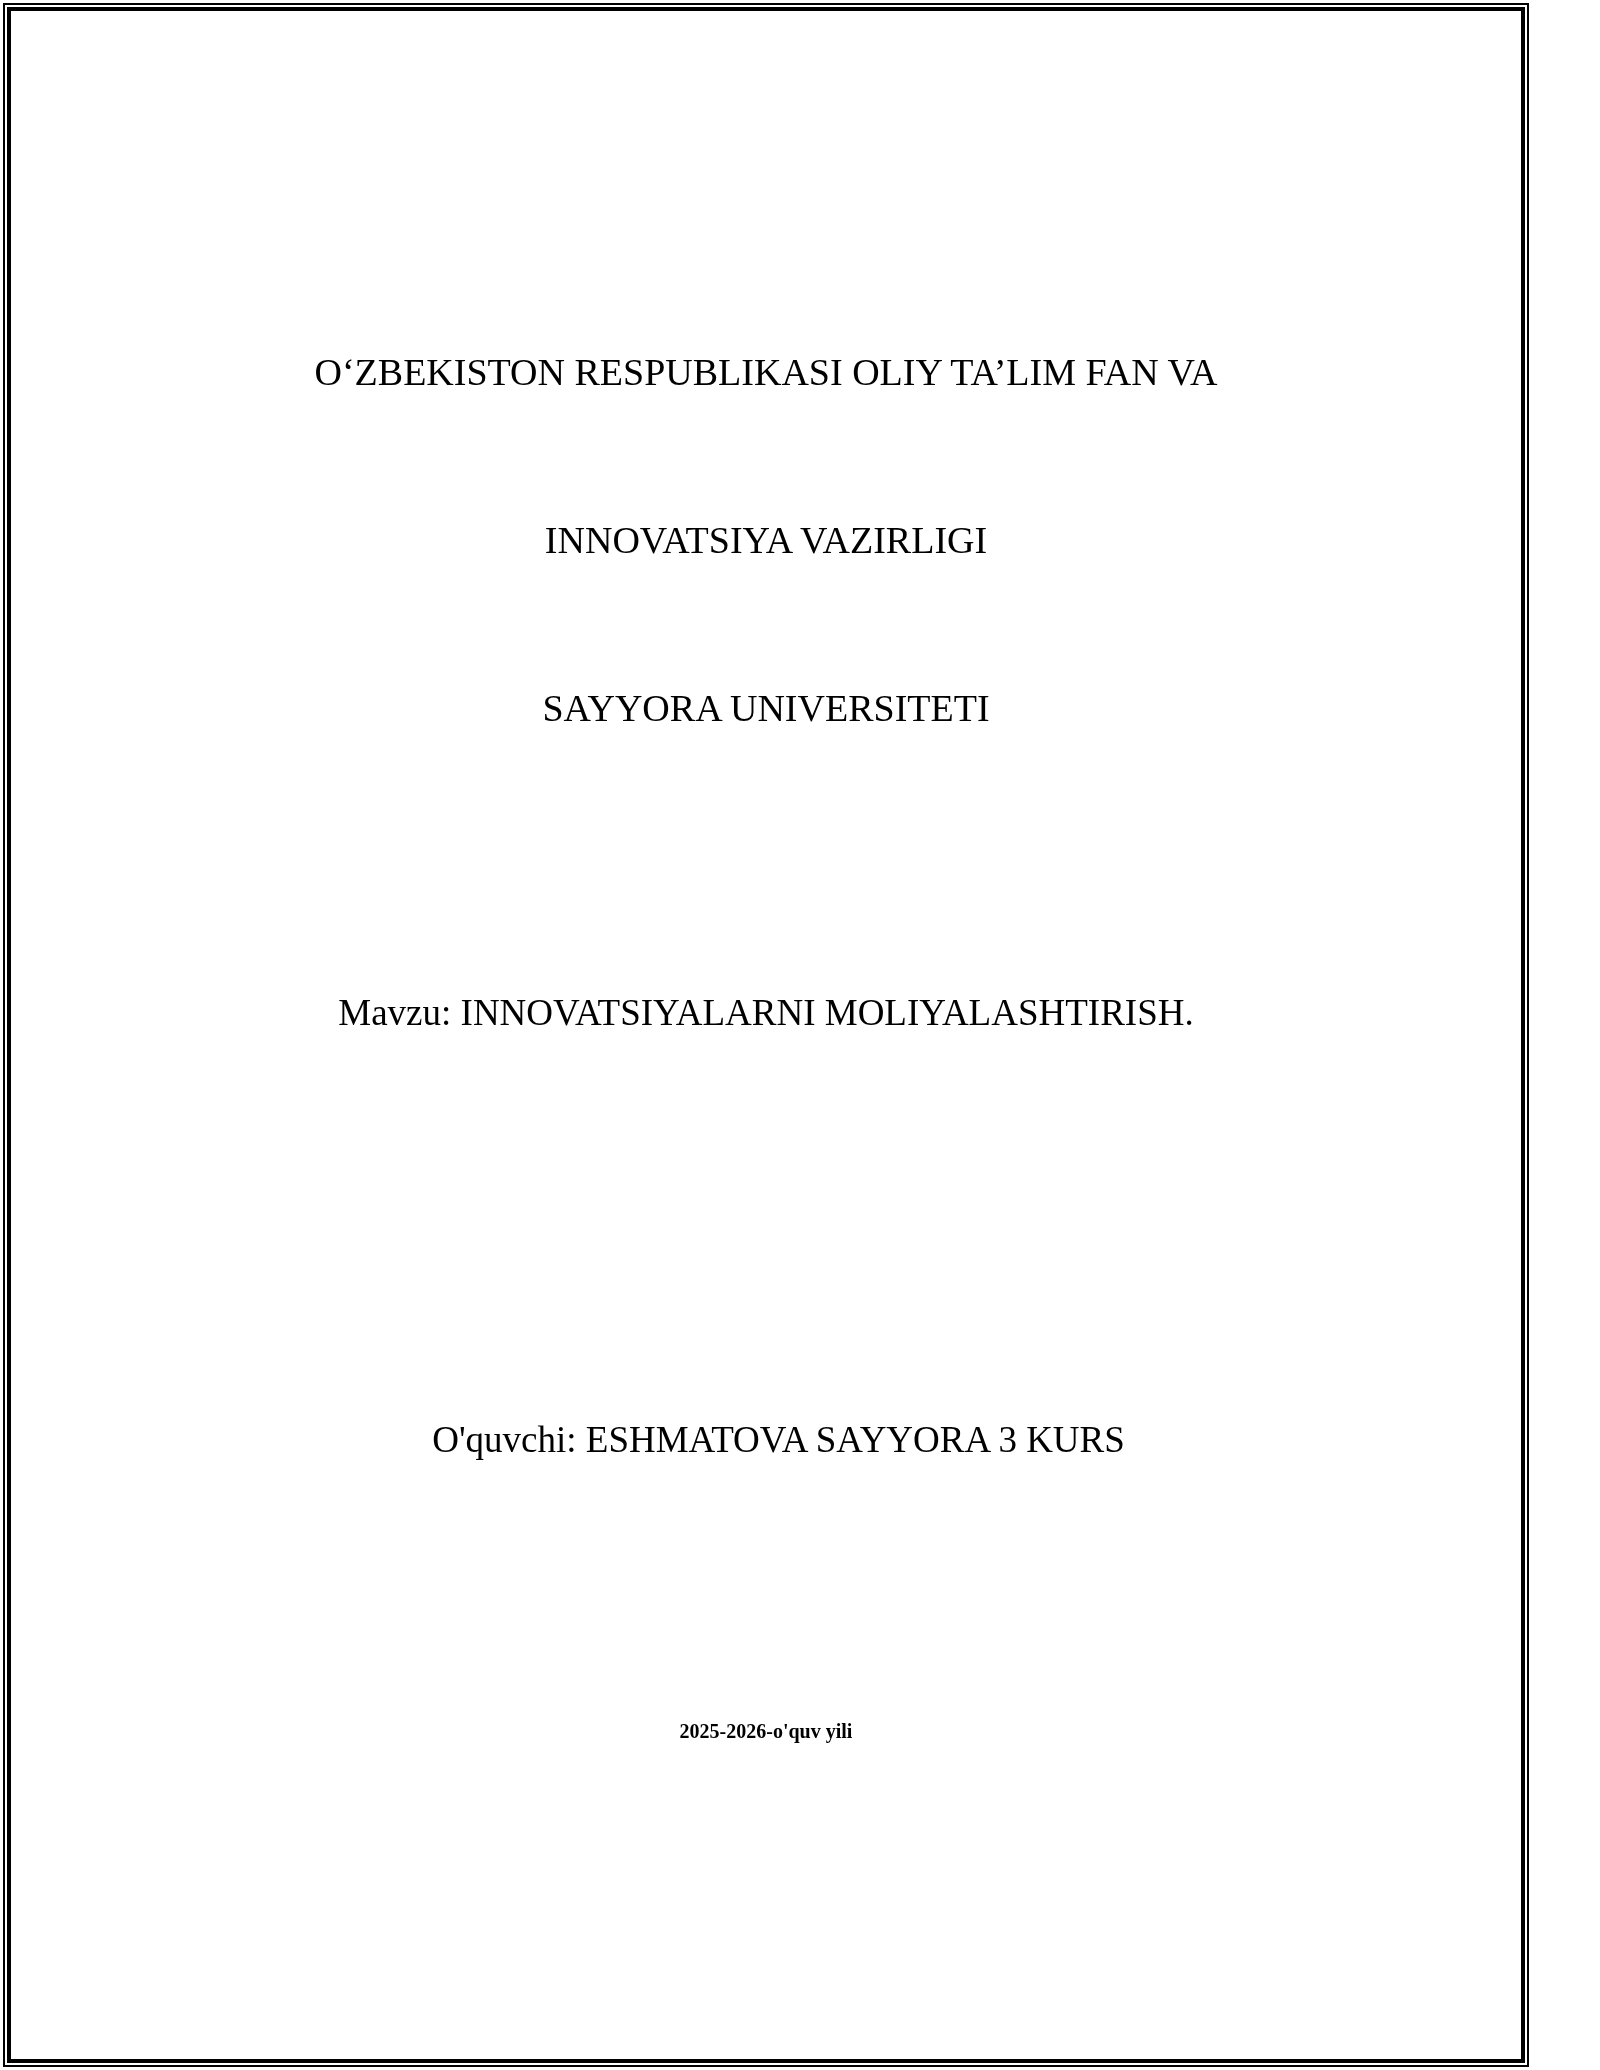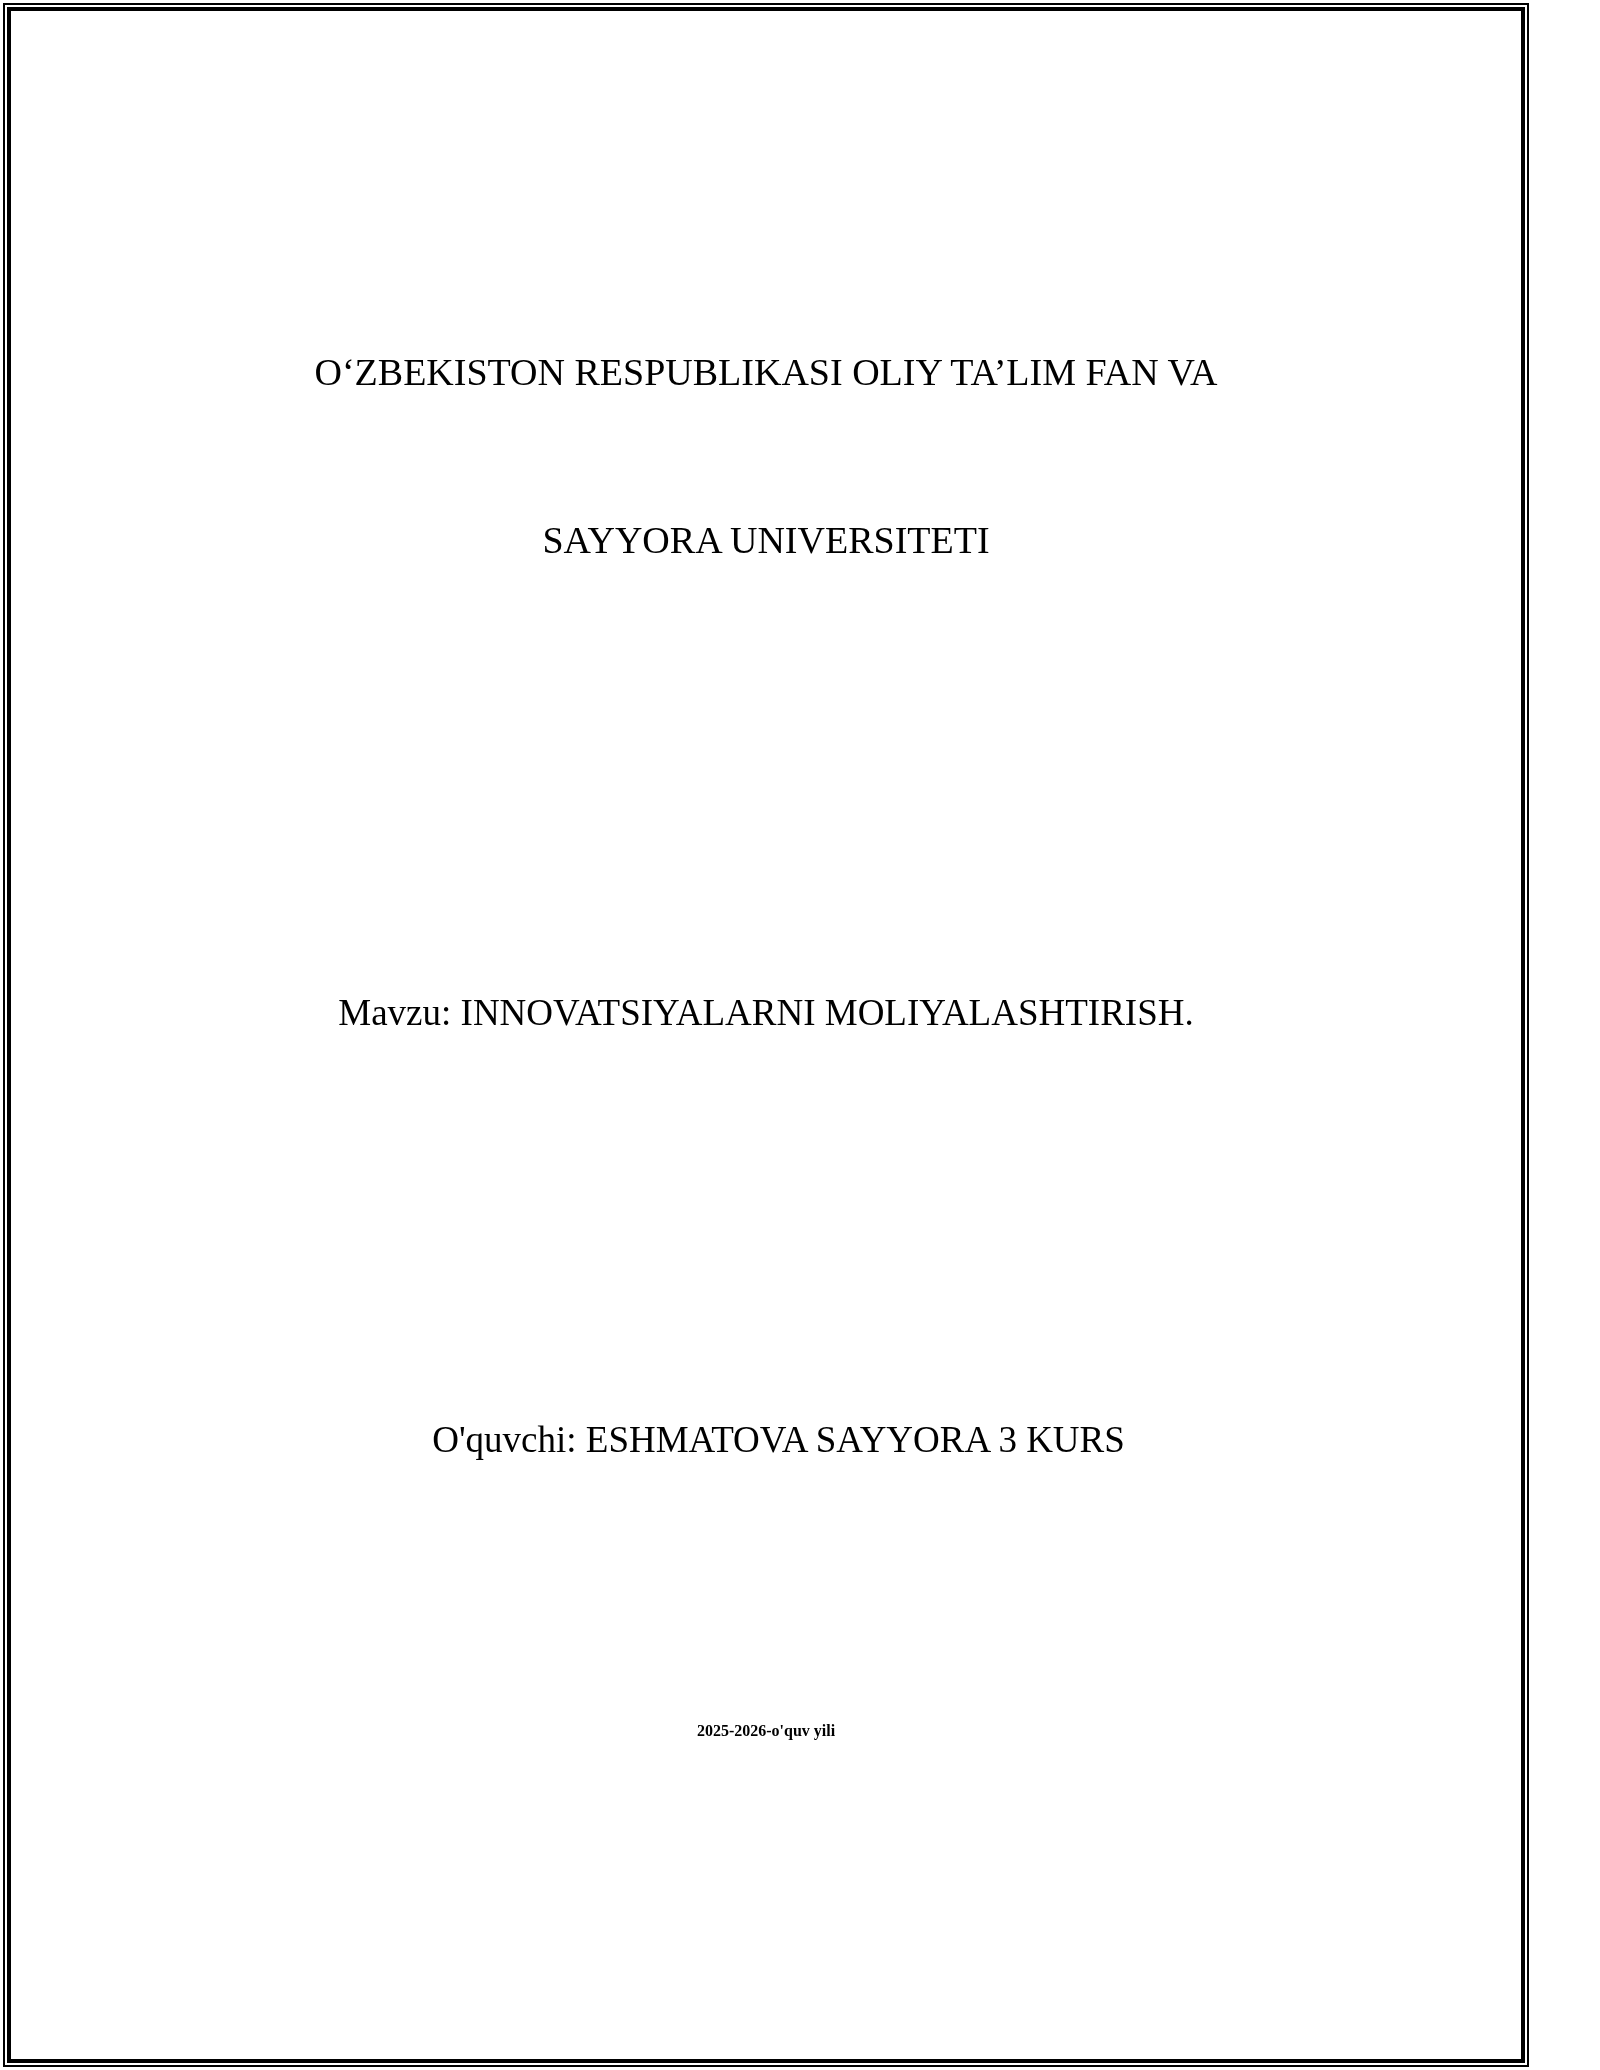--- a/index.html
+++ b/index.html
@@ -54,35 +54,36 @@
     line-height: 56px;
   }
   .student-block {
     top: 1307px;
     font-size: 37px;
     line-height: 53px;
     margin-left: 25px;
   }
   .year-line {
     top: 1716px;
-    font-size: 16px;
+    font-size: 20px;
     line-height: 30px;
     font-weight: bold;
   }
 </style>
 </head>
 <body>
 
 <div class="page">
 
   <div class="border-outer"></div>
   <div class="border-inner"></div>
 
   <div class="centered-block ministry-header">
     <div>O‘ZBEKISTON RESPUBLIKASI OLIY TA’LIM FAN VA</div>
+    <div>INNOVATSIYA VAZIRLIGI</div>
     <div>SAYYORA UNIVERSITETI</div>
   </div>
 
 
   <div class="centered-block topic-line">Mavzu: INNOVATSIYALARNI MOLIYALASHTIRISH.</div>
 
   <div class="centered-block student-block">
     <div>O'quvchi: ESHMATOVA SAYYORA 3 KURS</div>
   </div>
 

